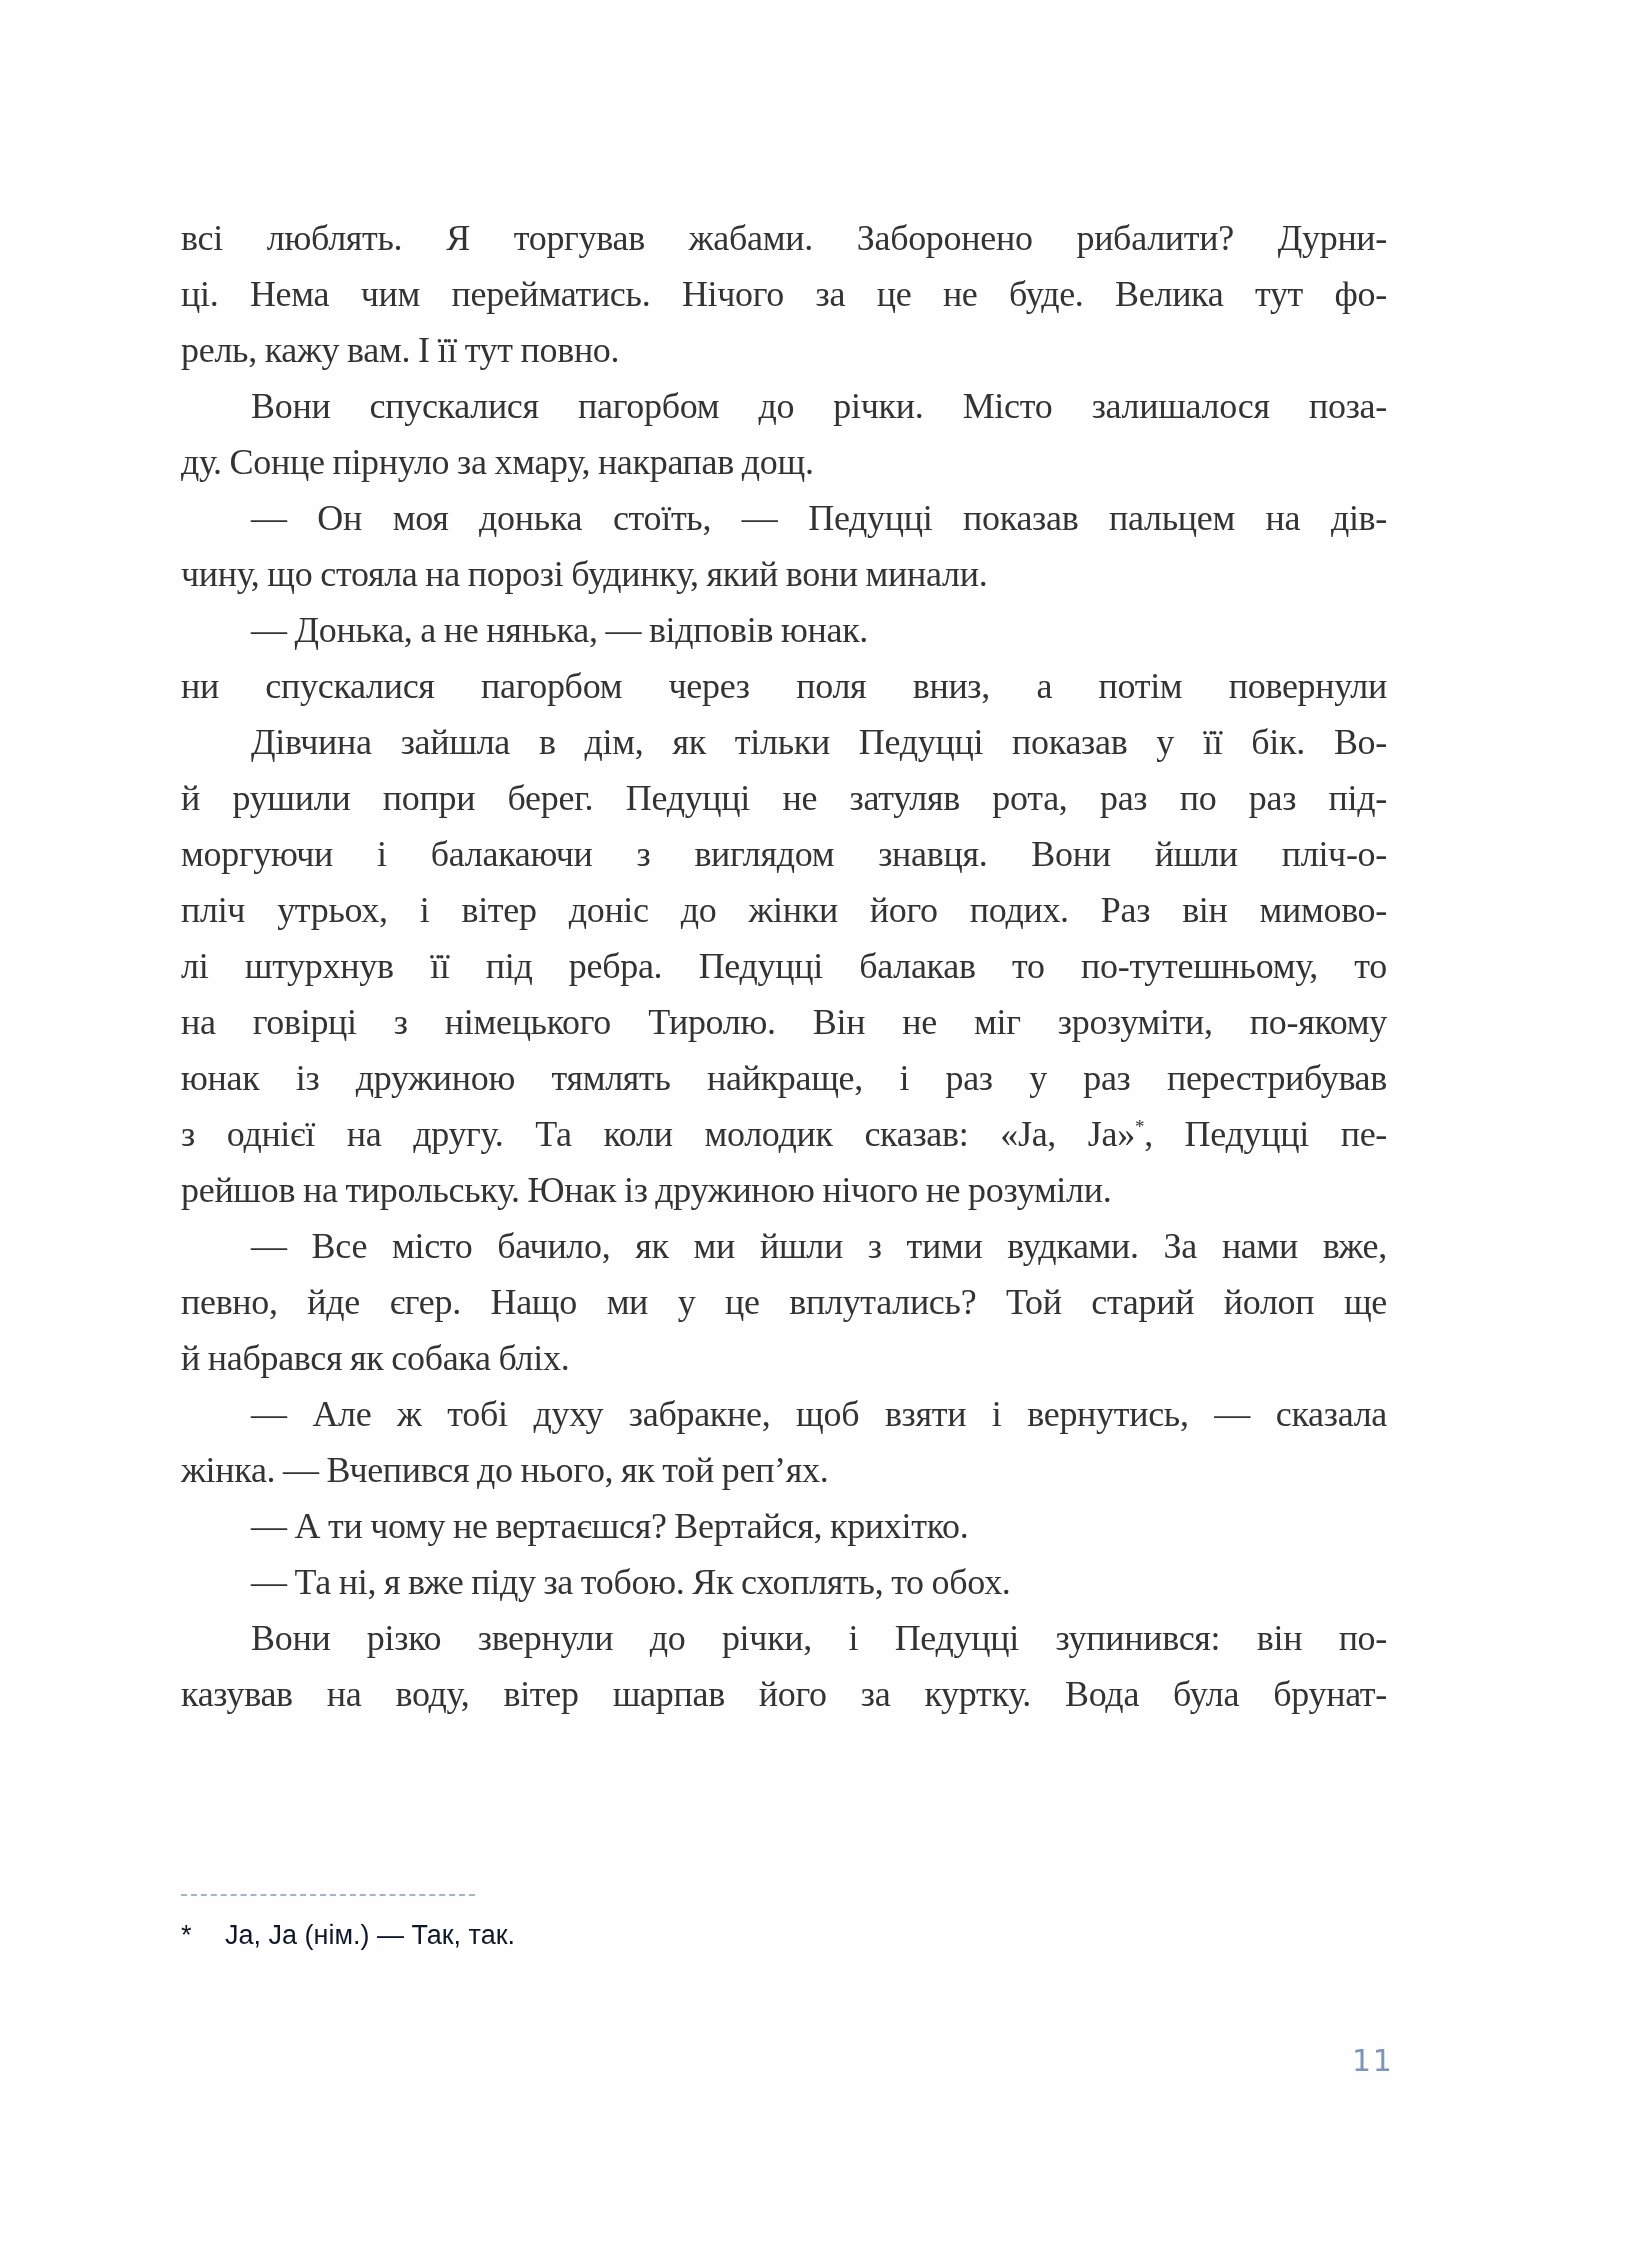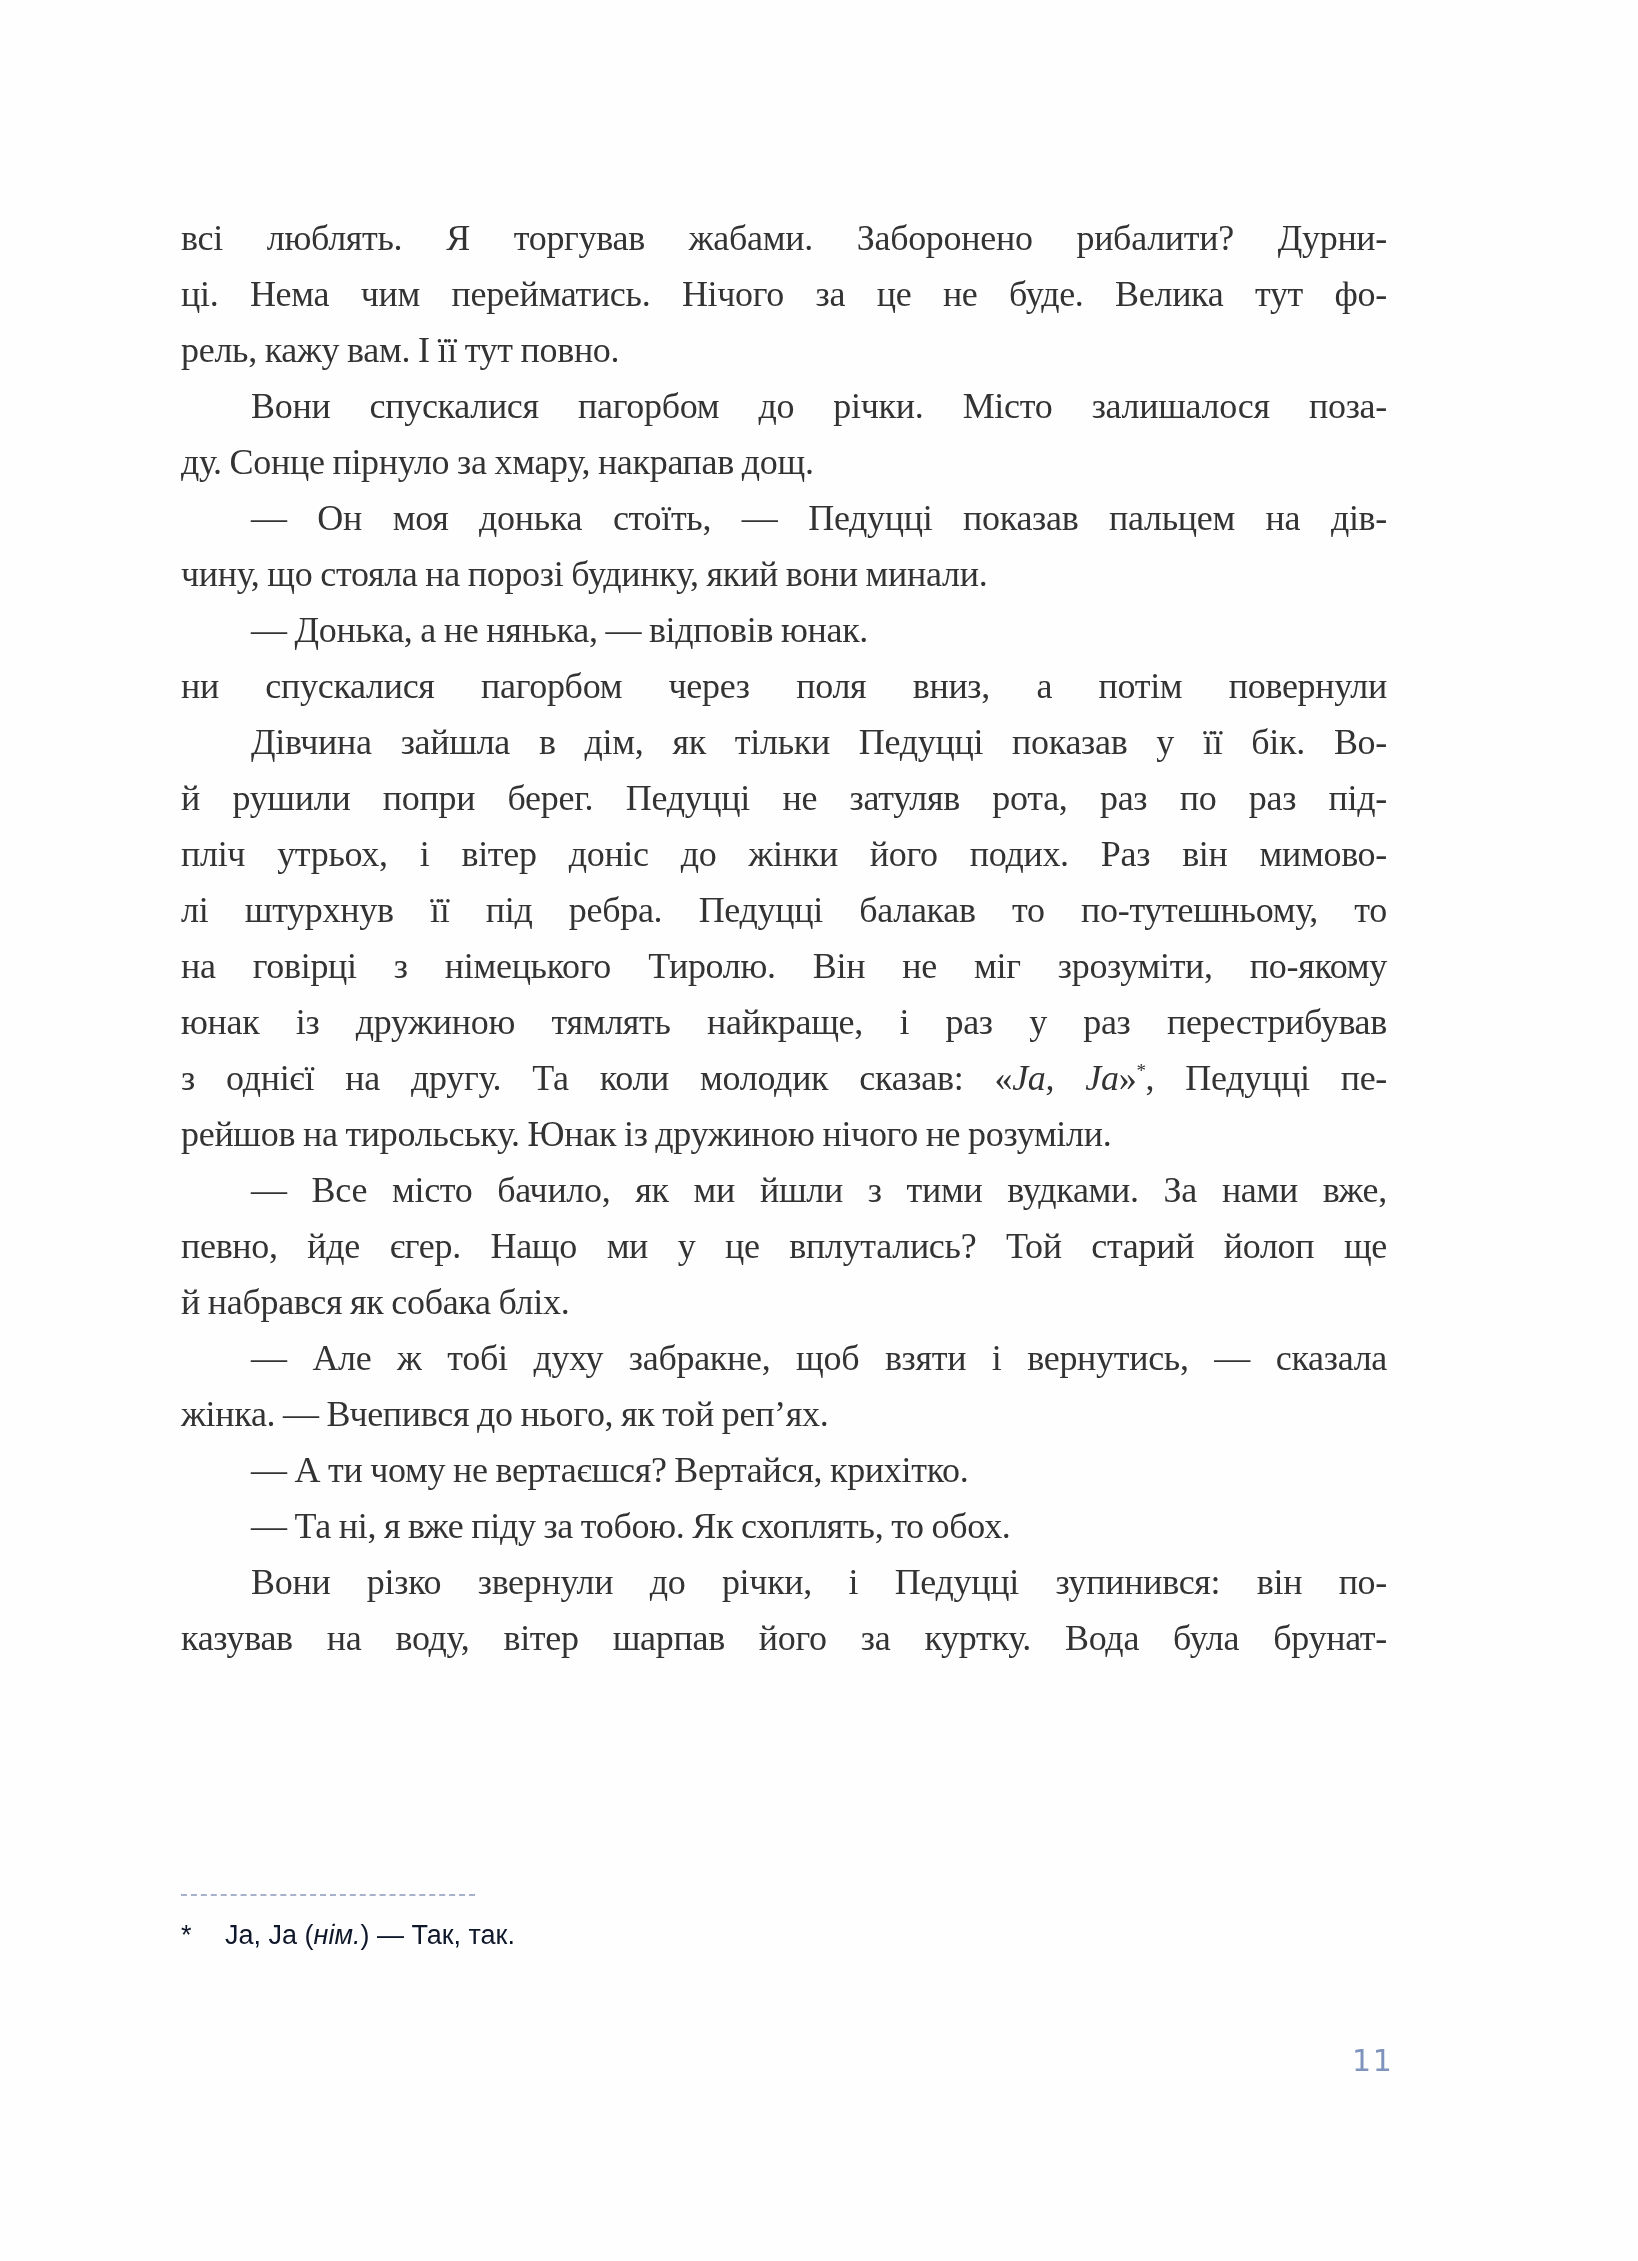--- a/index.html
+++ b/index.html
@@ -11,21 +11,21 @@
     font-size: 36px; color: #333333;
   }
   .line {
     height: 56px; line-height: 56px; white-space: nowrap;
     text-align: justify; text-align-last: justify;
     letter-spacing: -0.3px; word-spacing: -0.9px;
   }
   .line.last { text-align-last: left; }
   .line.indent { padding-left: 70px; }
   .fn-marker-sup { font-size: 19px; vertical-align: super; line-height: 0; }
-  .italic { font-style: italic; }
+  .italic { }
   .footnote-rule {
     position: absolute; left: 181px; top: 1894px; width: 294px; height: 0;
     border-top: 2.6px dashed #a7b1cc;
   }
   .footnote {
     position: absolute; left: 181px; top: 1920px;
     font-family: "Liberation Sans", "DejaVu Sans", sans-serif;
     font-size: 27px; color: #0f172a;
   }
   .footnote .star { display: inline-block; width: 44px; }
@@ -44,20 +44,21 @@
       <div class="line">ці. Нема чим перейматись. Нічого за це не буде. Велика тут фо-</div>
       <div class="line last">рель, кажу вам. І її тут повно.</div>
       <div class="line indent">Вони спускалися пагорбом до річки. Місто залишалося поза-</div>
       <div class="line last">ду. Сонце пірнуло за хмару, накрапав дощ.</div>
       <div class="line indent">— Он моя донька стоїть, — Педуцці показав пальцем на дів-</div>
       <div class="line last">чину, що стояла на порозі будинку, який вони минали.</div>
       <div class="line indent last">— Донька, а не нянька, — відповів юнак.</div>
       <div class="line">ни спускалися пагорбом через поля вниз, а потім повернули</div>
       <div class="line indent">Дівчина зайшла в дім, як тільки Педуцці показав у її бік. Во-</div>
       <div class="line">й рушили попри берег. Педуцці не затуляв рота, раз по раз під-</div>
+      <div class="line">моргуючи і балакаючи з виглядом знавця. Вони йшли пліч-о-</div>
       <div class="line">пліч утрьох, і вітер доніс до жінки його подих. Раз він мимово-</div>
       <div class="line">лі штурхнув її під ребра. Педуцці балакав то по-тутешньому, то</div>
       <div class="line">на говірці з німецького Тиролю. Він не міг зрозуміти, по-якому</div>
       <div class="line">юнак із дружиною тямлять найкраще, і раз у раз перестрибував</div>
       <div class="line"><span>з однієї на другу. Та коли молодик сказав: «</span><span class="italic">Ja, Ja</span><span>»</span><span class="fn-marker-sup">*</span><span>, Педуцці пе-</span></div>
       <div class="line last">рейшов на тирольську. Юнак із дружиною нічого не розуміли.</div>
       <div class="line indent">— Все місто бачило, як ми йшли з тими вудками. За нами вже,</div>
       <div class="line">певно, йде єгер. Нащо ми у це вплутались? Той старий йолоп ще</div>
       <div class="line last">й набрався як собака бліх.</div>
       <div class="line indent">— Але ж тобі духу забракне, щоб взяти і вернутись, — сказала</div>

